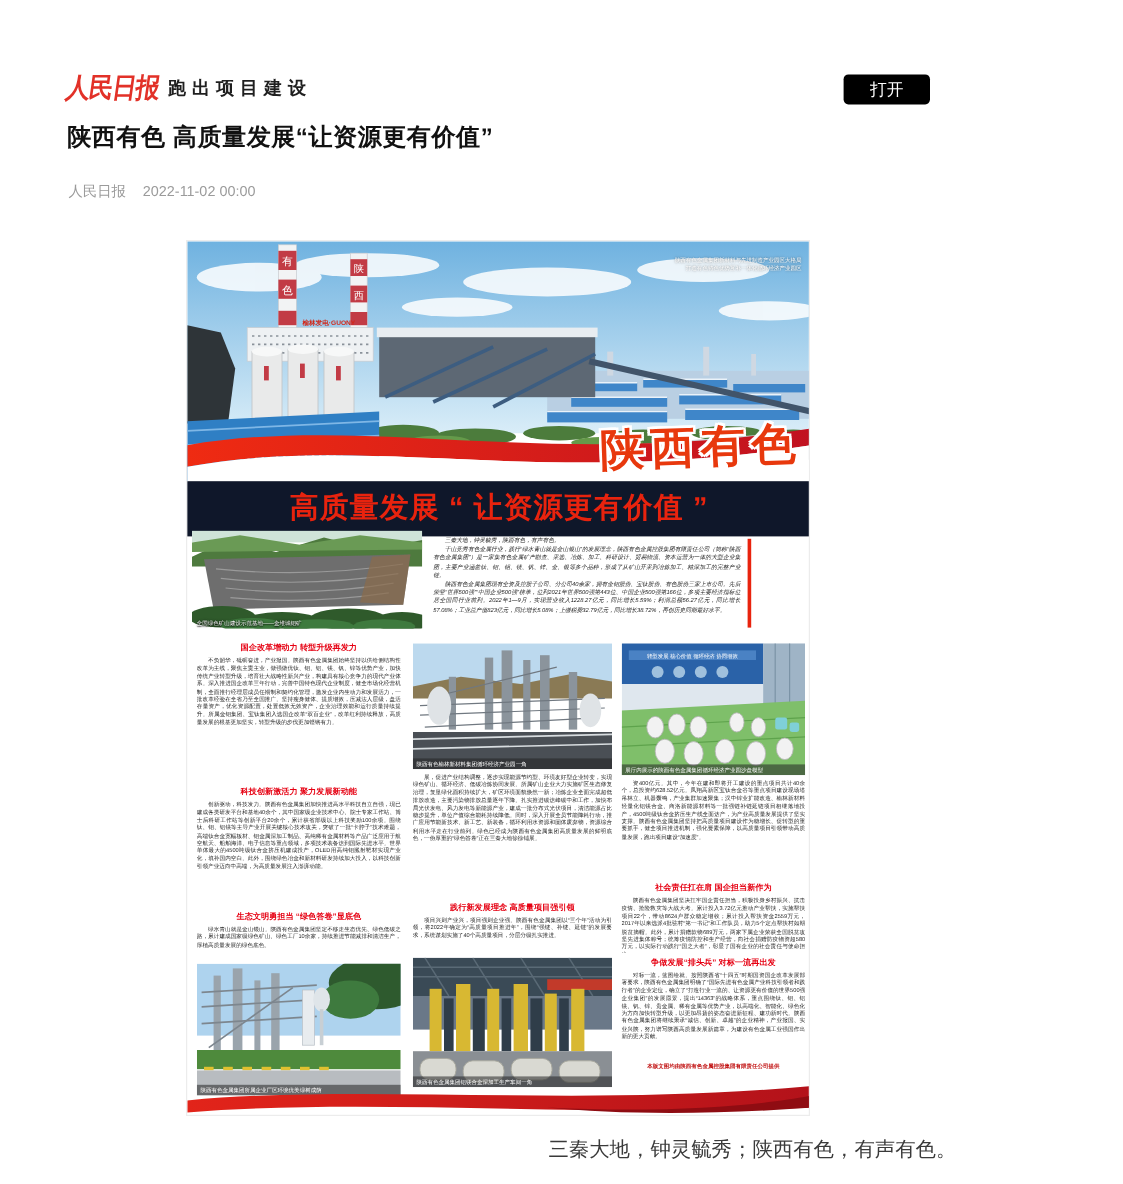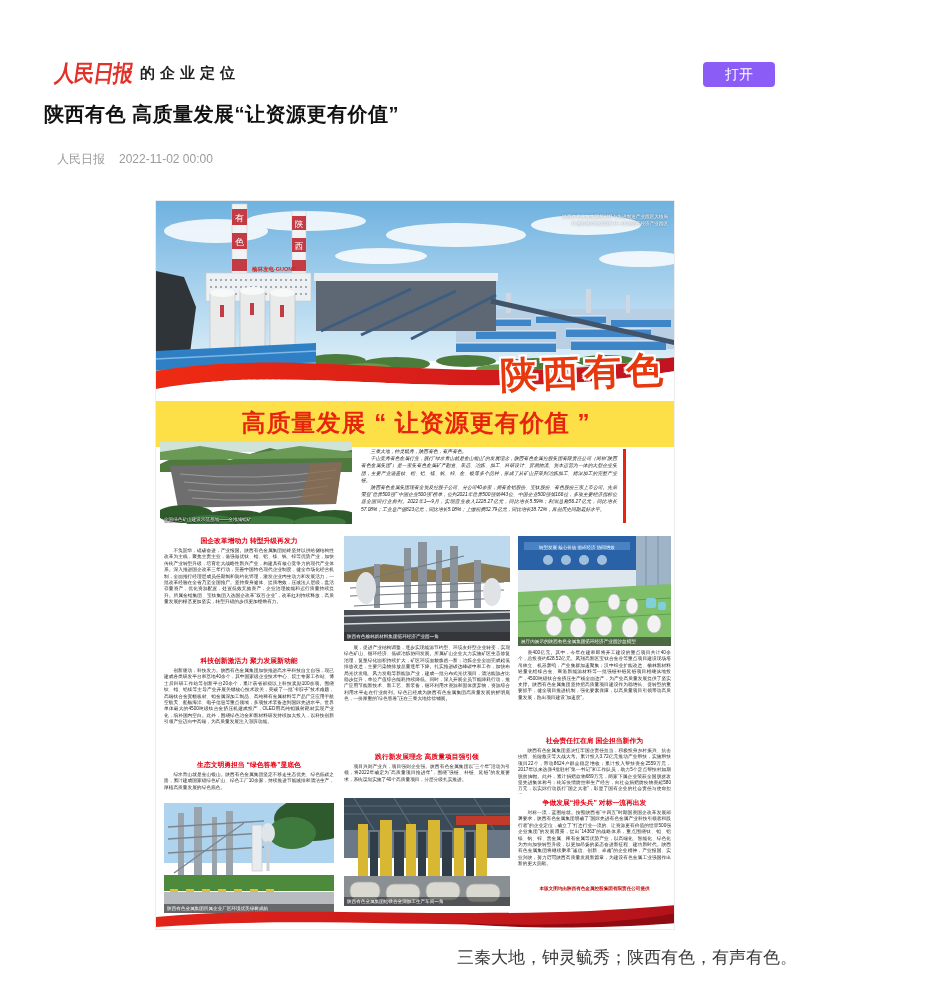--- a/index.html
+++ b/index.html
@@ -10,44 +10,44 @@
   }
   .abs{position:absolute;}
 
   
   .logo{
     left:55px;top:58px;font-size:23px;font-weight:900;color:#e23128;
     transform:skewX(-8deg) scaleX(.88);transform-origin:left;letter-spacing:-1px;
   }
   .tagline{left:140px;top:64px;font-size:15px;letter-spacing:5px;color:#1f1f1f;font-weight:600;}
   .open-btn{
-    left:703px;top:62px;width:72px;height:25px;background:#8b5cf6;border:none;
+    left:703px;top:62px;width:72px;height:25px;background:#000000;border:none;
     border-radius:4px;color:#fff;font-size:14px;line-height:25px;text-align:center;
     font-family:inherit;cursor:pointer;padding:0;
   }
-  .art-title{left:44px;top:101px;width:760px;font-size:20px;font-weight:700;color:#111;letter-spacing:.5px;}
+  .art-title{left:56px;top:101px;width:760px;font-size:20px;font-weight:700;color:#111;letter-spacing:.5px;}
   .byline{left:57px;top:151px;font-size:12px;color:#9b9b9b;}
   .byline span{margin-right:14px;}
   .closing{left:57px;top:946px;width:740px;font-size:17px;color:#3a3a3a;text-indent:2em;text-align:right;}
 
   
   .poster{
     left:155px;top:200px;width:520px;height:730px;background:#fff;
     border:1px solid #ececec;box-sizing:border-box;overflow:hidden;
   }
   .hero{left:0;top:0;width:520px;height:200px;overflow:hidden;}
   .hero-cap{right:8px;top:13px;text-align:right;color:#fff;font-size:4.6px;line-height:6.5px;
     text-shadow:0 0 2px rgba(0,0,0,.6);}
   .brand{
     right:6px;top:147px;font-size:37px;font-weight:900;letter-spacing:5px;
     color:#e8380d;transform:rotate(-2deg);
     text-shadow:-2px 0 #fff,2px 0 #fff,0 -2px #fff,0 2px #fff,-2px -2px #fff,2px 2px #fff,-2px 2px #fff,2px -2px #fff;
     z-index:5;
   }
-  .banner{left:0;top:200px;width:520px;height:46px;background:#fde047;}
+  .banner{left:0;top:200px;width:520px;height:46px;background:#0f172a;}
   .banner-h{width:100%;text-align:center;margin-top:6px;font-size:24px;font-weight:900;color:#e8230e;letter-spacing:1px;}
 
   .mine{left:4px;top:241px;width:192px;height:82px;overflow:hidden;}
   .intro{left:205px;top:247px;width:256px;font-size:4.8px;line-height:7.2px;
     color:#1a1a1a;text-align:justify;font-style:italic;}
   .intro p{margin:0;text-indent:2em;}
   .redbar{left:467px;top:248px;width:3px;height:74px;background:#e8230e;}
 
   .col{top:335px;}
   .col1{left:8px;width:170px;}
@@ -62,21 +62,21 @@
   .capstrip{position:absolute;left:0;right:0;bottom:0;height:9px;background:rgba(35,35,35,.55);
     color:#fff;font-size:4.6px;line-height:9px;padding-left:3px;box-sizing:border-box;white-space:nowrap;overflow:hidden;}
   .signature{color:#c00e0e;font-size:4.6px;font-weight:700;text-align:center;margin-top:4px;}
   .bottom-band{left:0;bottom:0;width:520px;height:30px;}
   svg{display:block;}
 </style>
 </head>
 <body>
 
 <div class="abs logo">人民日报</div>
-<div class="abs tagline">的企业定位</div>
+<div class="abs tagline">跑出项目建设</div>
 <button class="abs open-btn">打开</button>
 
 <h1 class="abs art-title" style="margin:0;">陕西有色 高质量发展“让资源更有价值”</h1>
 <div class="abs byline">
   <span>人民日报</span><span>2022-11-02 00:00</span>
 </div>
 
 <div class="abs poster">
 
   <div class="abs hero">

